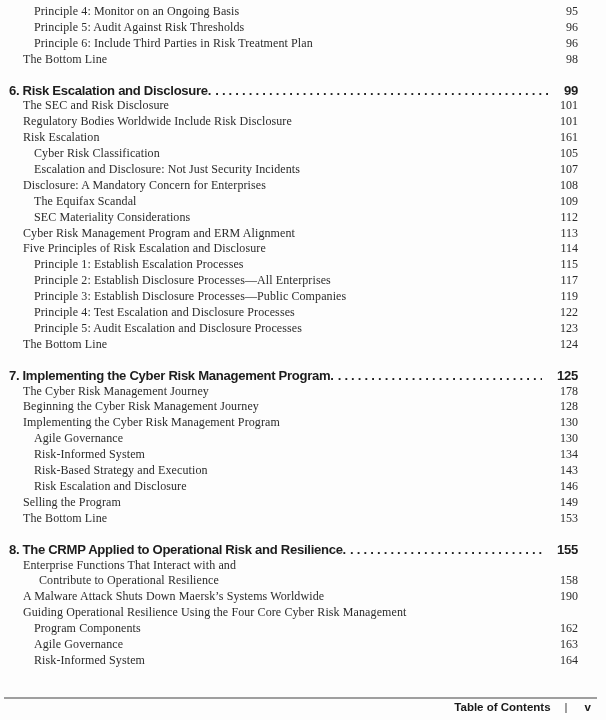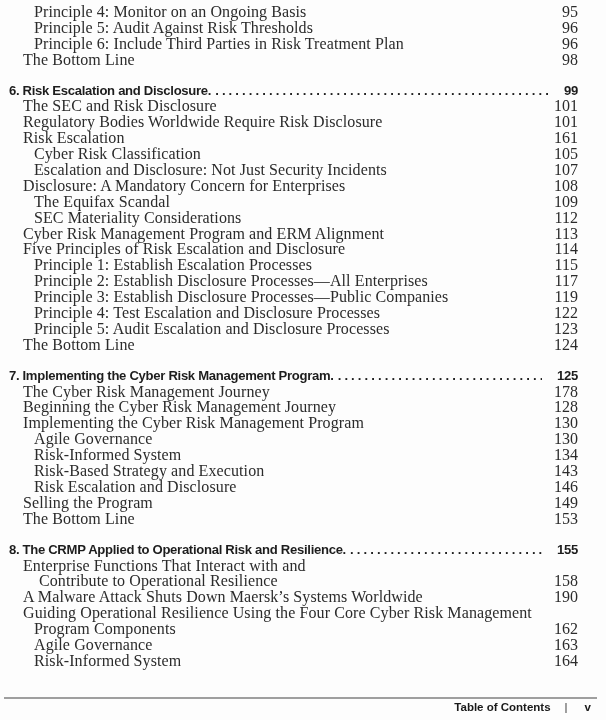--- a/index.html
+++ b/index.html
@@ -15,21 +15,21 @@
     position: absolute;
     inset: 0;
     padding: 4px 28px 0 9px;
   }
   .toc-list { width: 100%; }
   .toc-row {
     display: flex;
     align-items: baseline;
     height: 15.9px;
     line-height: 15.9px;
-    font-size: 16px;
+    font-size: 12px;
     white-space: nowrap;
   }
   .toc-row.body .title { letter-spacing: 0.1px; }
   .toc-row.chapter {
     margin-top: 15px;
     font-family: "Liberation Sans", sans-serif;
     font-weight: bold;
     font-size: 13.1px;
     letter-spacing: -0.3px;
     color: var(--chapter-color, #1d1d1d);
@@ -112,21 +112,21 @@
     <span class="pg">99</span>
   </div>
       <div class="toc-row body ind1">
 
     <span class="title">The SEC and Risk Disclosure</span>
     <span class="leader"></span>
     <span class="pg">101</span>
   </div>
       <div class="toc-row body ind1">
 
-    <span class="title">Regulatory Bodies Worldwide Require Risk Disclosure</span>
+    <span class="title">Regulatory Bodies Worldwide Include Risk Disclosure</span>
     <span class="leader"></span>
     <span class="pg">101</span>
   </div>
       <div class="toc-row body ind1">
 
     <span class="title">Risk Escalation</span>
     <span class="leader"></span>
     <span class="pg">161</span>
   </div>
       <div class="toc-row body ind2">

